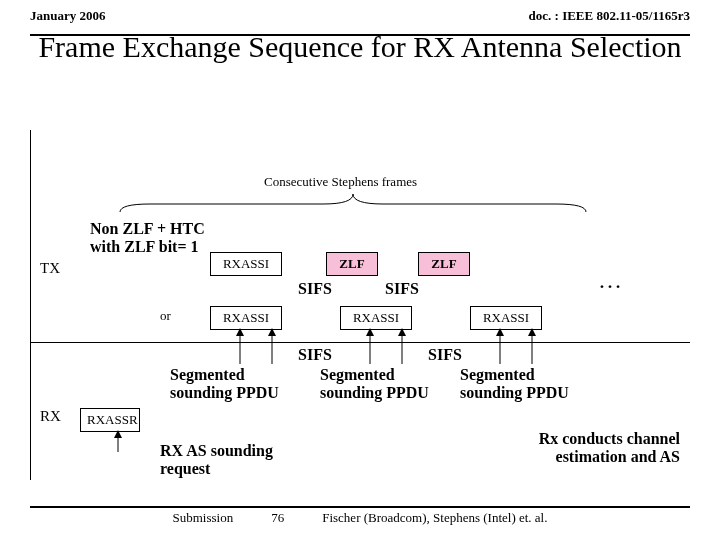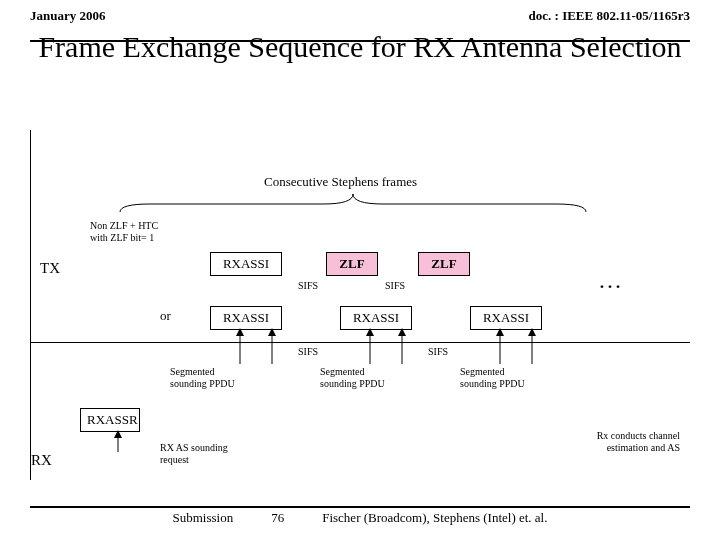--- a/index.html
+++ b/index.html
@@ -10,38 +10,38 @@
     font-family: "Times New Roman", Times, serif;
     background: #fff;
     color: #000;
     position: relative;
   }
   .page { width: 720px; height: 540px; position: relative; }
   .hdr {
     position: absolute; top: 8px; left: 30px; right: 30px;
     display: flex; justify-content: space-between;
     font-weight: bold; font-size: 13px;
-    border-bottom: 2px solid #000; padding-bottom: 16px;
+    border-bottom: 2px solid #000; padding-bottom: 10px;
   }
   .title {
     position: absolute; top: 30px; left: 30px; right: 30px;
     text-align: center; font-size: 30px; line-height: 1.15;
   }
   .ftr {
     position: absolute; bottom: 14px; left: 30px; right: 30px;
     display: flex; justify-content: center;
     font-size: 13px;
     border-top: 2px solid #000; padding-top: 2px; gap: 38px;
   }
   .diagram { position: absolute; top: 130px; left: 30px; right: 30px; bottom: 60px; }
   .abs { position: absolute; }
   .timeline-x { position:absolute; left:0; right:0; top:212px; height:0; border-top:1px solid #000; }
   .timeline-y { position:absolute; left:0; top:0; bottom:0; width:0; border-left:1px solid #000; }
   .lbl { font-size: 13px; }
-  .sm  { font-size: 10px; }
+  .sm  { font-size: 16px; font-weight: bold; }
   .role { font-size: 15px; font-family: Liberation Serif, serif; }
   .ellipsis { font-size: 24px; line-height: 1; letter-spacing: 3px; }
   .framebox {
     border: 1px solid #000; background: #fff; text-align: center;
     font-size: 13px; padding: 3px 6px;
   }
   .zlf {
     border: 1px solid #000; background: #f8c0d8; text-align: center;
     font-size: 13px; padding: 3px 8px; font-weight: bold;
   }
@@ -61,21 +61,21 @@
 </div>
 
 <div class="title">Frame Exchange Sequence for RX Antenna Selection</div>
 
 <div class="diagram">
 
   <div class="timeline-y"></div>
   <div class="timeline-x"></div>
 
   <div class="abs role" style="left:10px; top:130px;">TX</div>
-  <div class="abs role" style="left:1px; top:278px;margin-top:44px;">RX</div>
+  <div class="abs role" style="left:10px; top:278px;">RX</div>
 
   <div class="abs lbl" style="left:234px; top:44px;">Consecutive Stephens frames</div>
   <div class="brace" style="left:90px; top:62px; width:466px; height:22px;">
     <svg width="466" height="22">
       <path d="M0,20 Q0,12 30,12 L203,12 Q233,12 233,2 Q233,12 263,12 L436,12 Q466,12 466,20" fill="none" stroke="#000" stroke-width="1"></path>
     </svg>
   </div>
 
   <div class="abs sm" style="left:60px; top:90px; line-height:1.15;">
     <div>Non ZLF + HTC</div>

